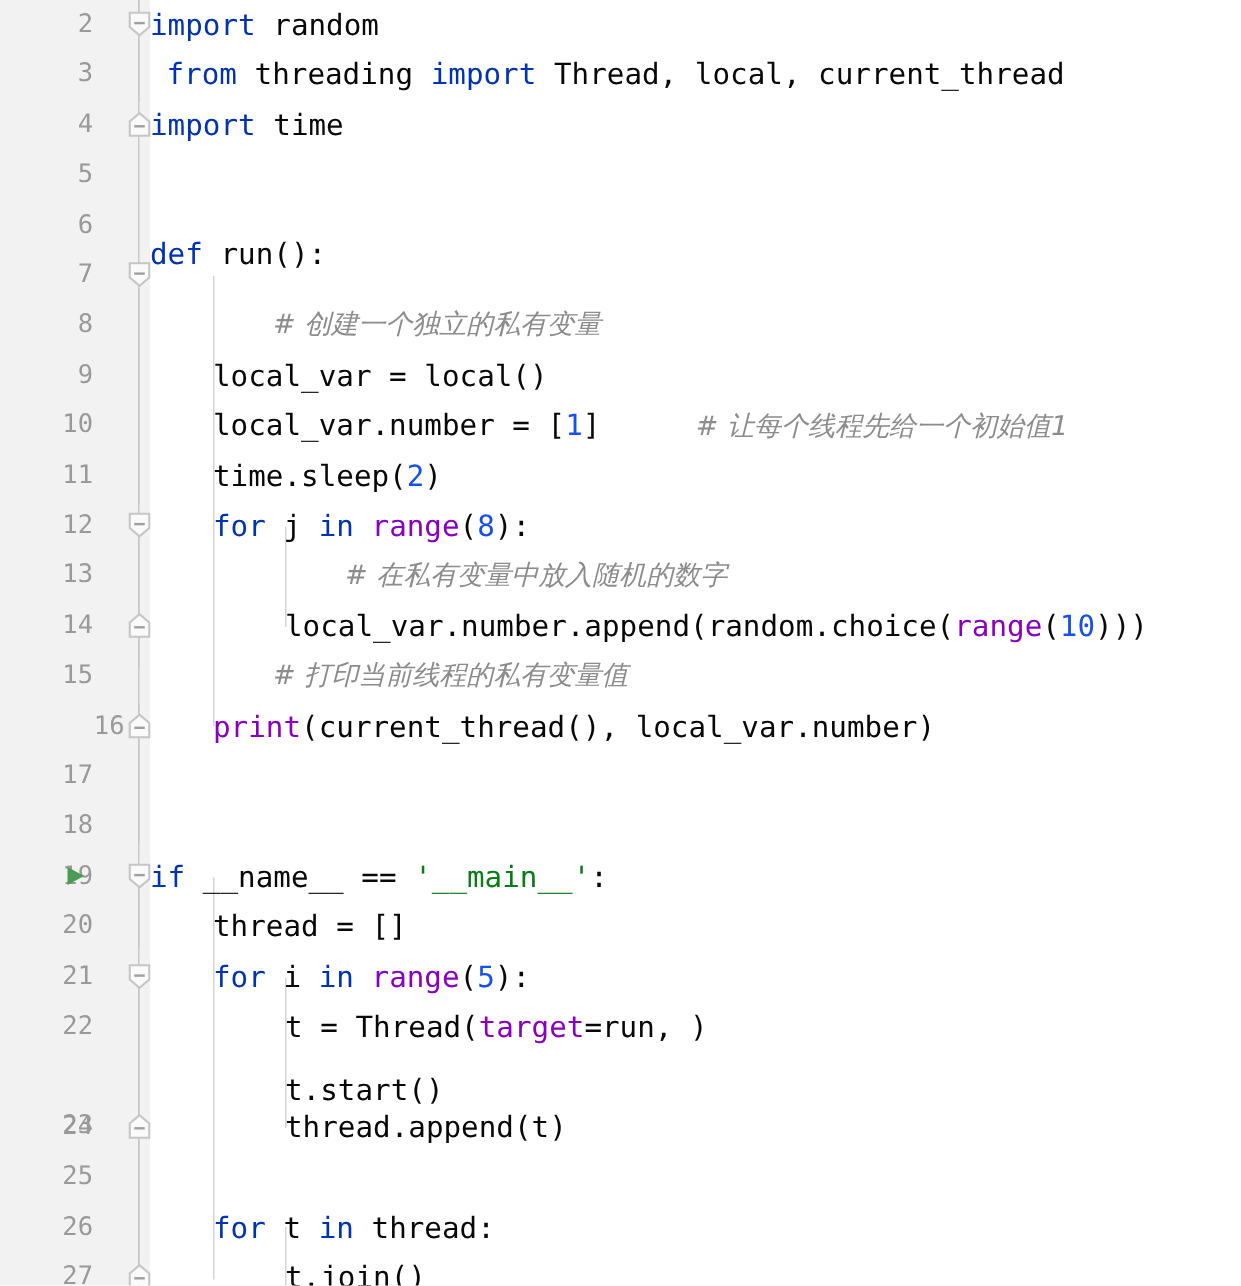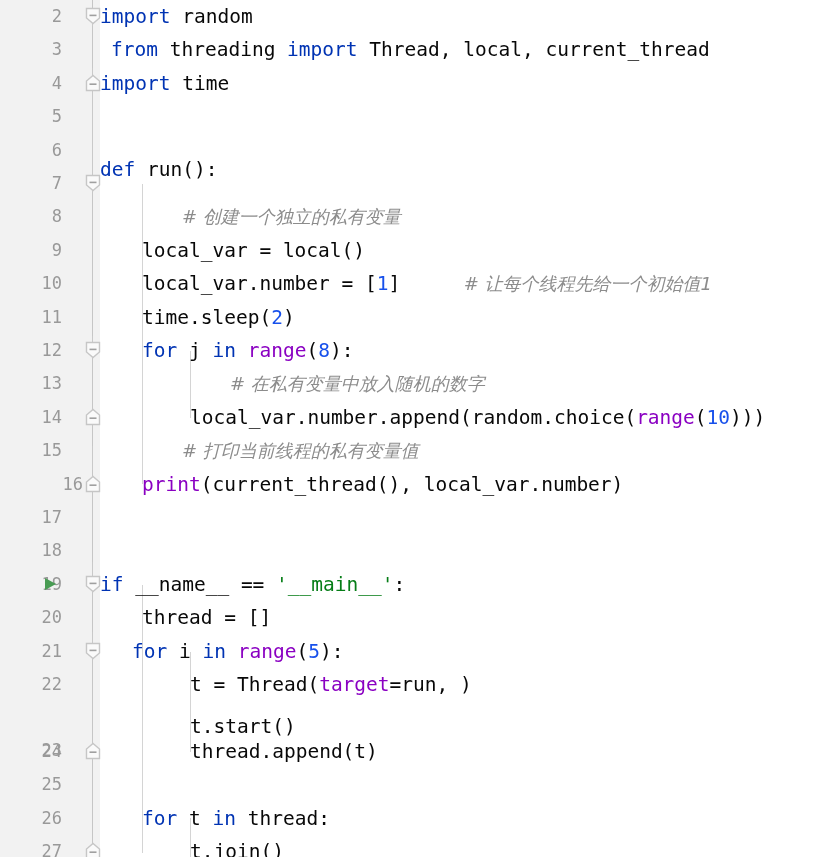--- a/index.html
+++ b/index.html
@@ -323,21 +323,21 @@
     <div class="codeline" style="top:467.6px; left:42px;"><span class="bfn">print</span><span class="pln">(current_thread(), local_var.number)</span></div>
 
     <div class="codeline" style="top:501px; left:0px;"></div>
 
     <div class="codeline" style="top:534.4px; left:0px;"></div>
 
     <div class="codeline" style="top:567.8px; left:0px;"><span class="kw">if</span><span class="pln"> __name__ == </span><span class="str">'__main__'</span><span class="pln">:</span></div>
 
     <div class="codeline" style="top:601.2px; left:42px;"><span class="pln">thread = []</span></div>
 
-    <div class="codeline" style="top:634.6px; left:32px;text-align:right;"><span class="kw">for</span><span class="pln"> i </span><span class="kw">in</span><span class="bfn"> range</span><span class="pln">(</span><span class="num">5</span><span class="pln">):</span></div>
+    <div class="codeline" style="top:634.6px; left:42px;text-align:right;"><span class="kw">for</span><span class="pln"> i </span><span class="kw">in</span><span class="bfn"> range</span><span class="pln">(</span><span class="num">5</span><span class="pln">):</span></div>
 
     <div class="codeline" style="top:668px; left:90px;"><span class="pln">t = Thread(</span><span class="kwarg">target</span><span class="pln">=run, )</span></div>
 
     <div class="codeline" style="top:710px; left:90px;"><span class="pln">t.start()</span></div>
 
     <div class="codeline" style="top:734.8px; left:90px;"><span class="pln">thread.append(t)</span></div>
 
     <div class="codeline" style="top:768.2px; left:0px;"></div>
 
     <div class="codeline" style="top:801.6px; left:42px;"><span class="kw">for</span><span class="pln"> t </span><span class="kw">in</span><span class="pln"> thread:</span></div>

